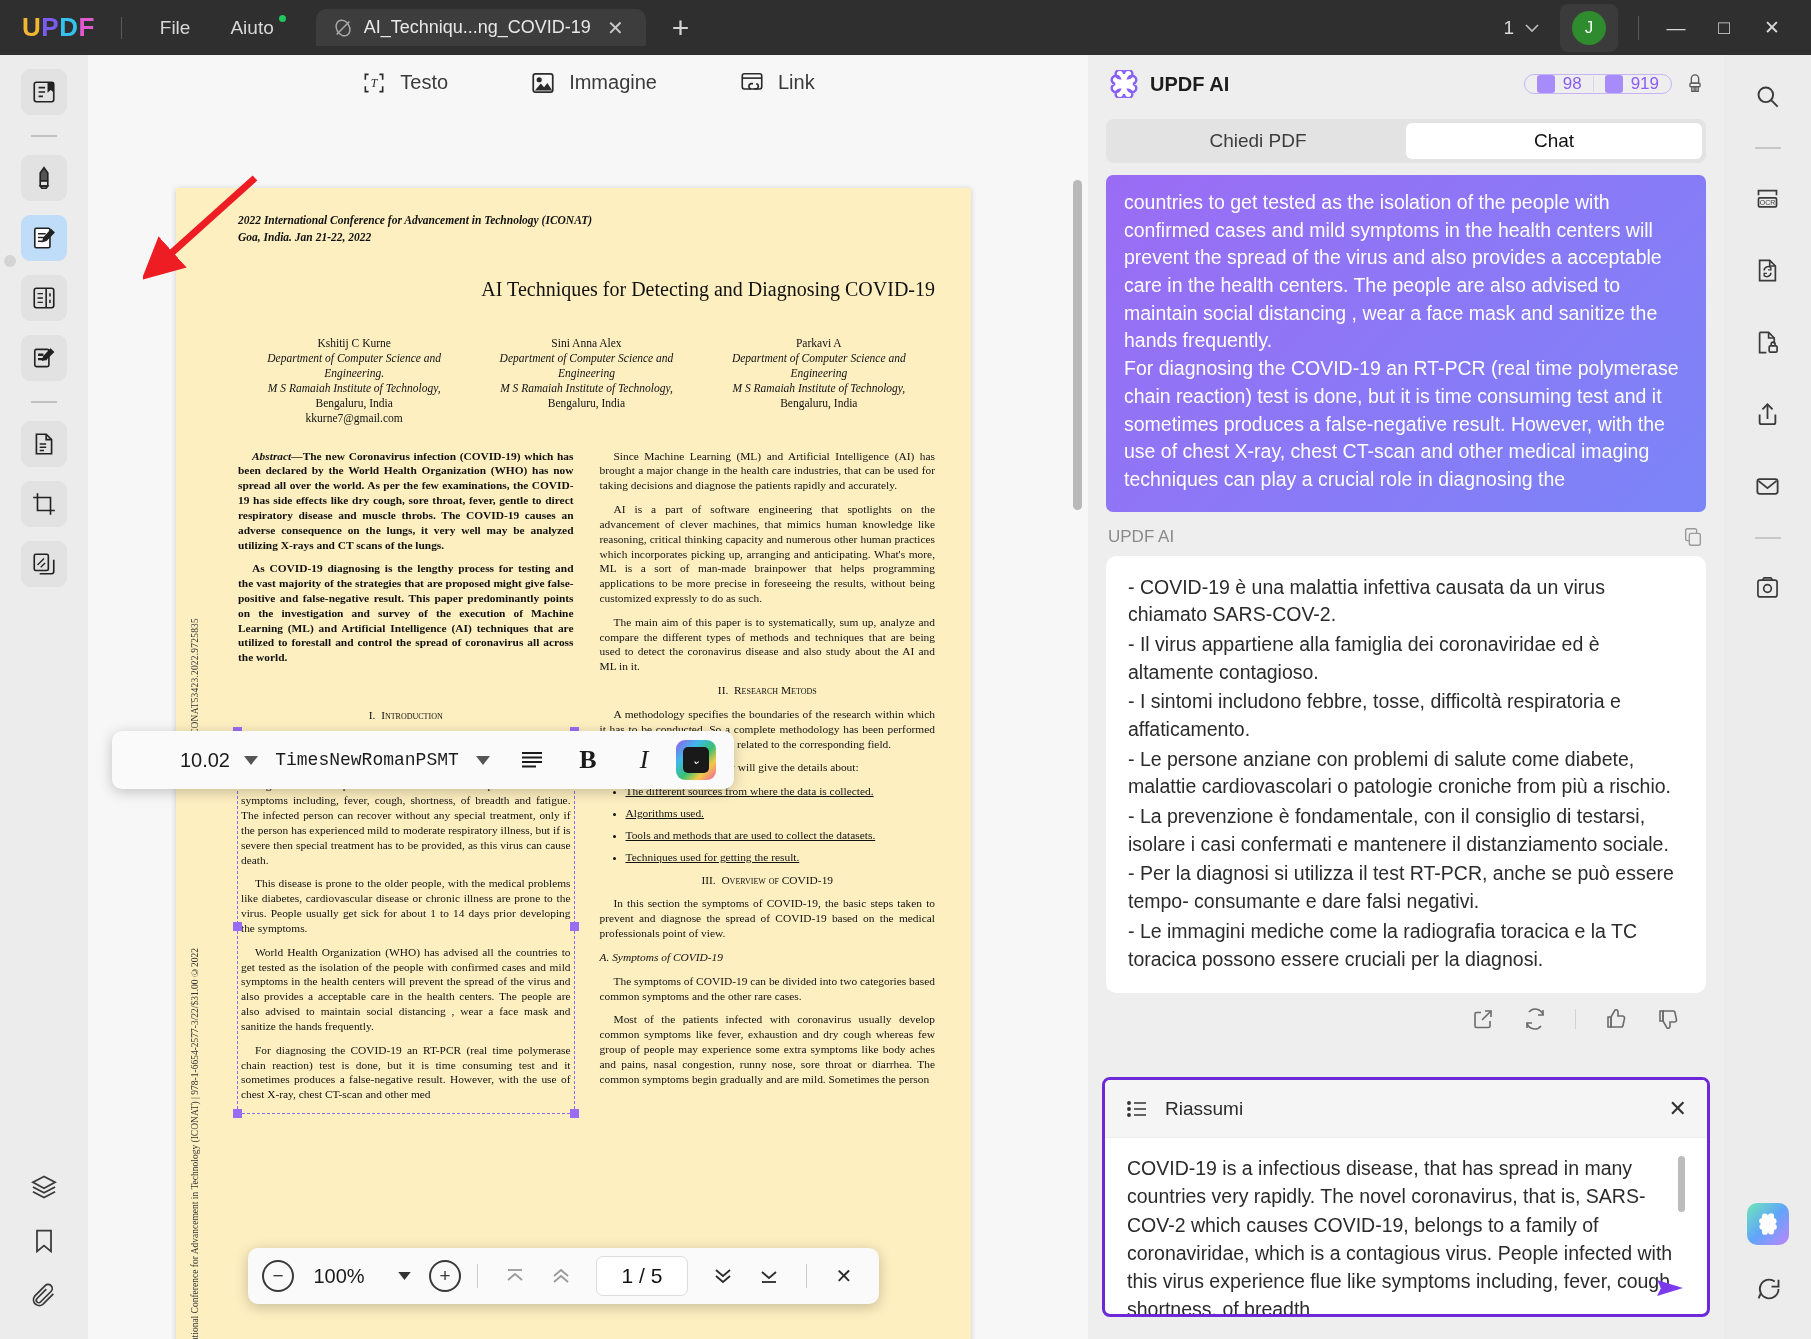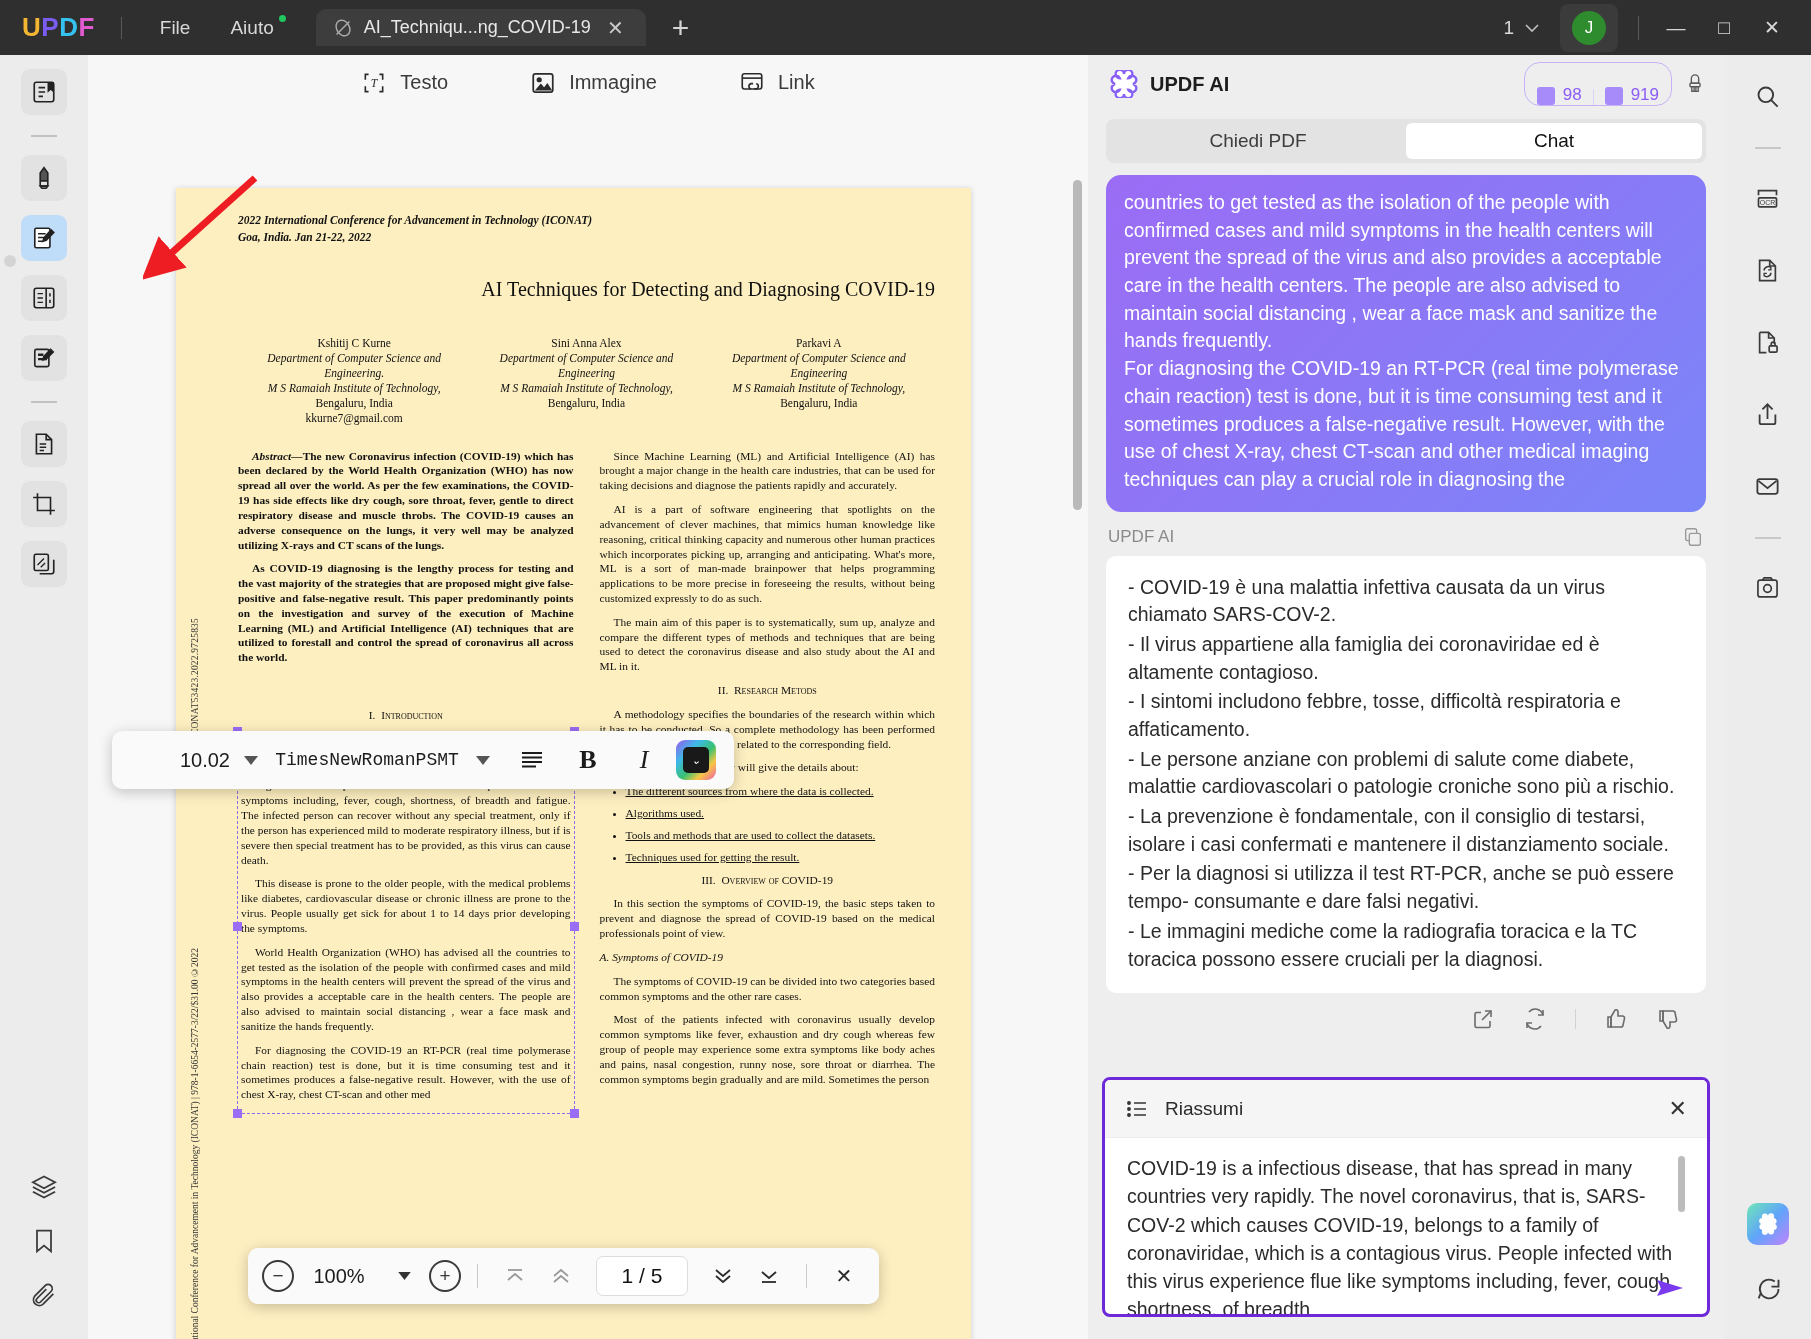--- a/index.html
+++ b/index.html
@@ -97,30 +97,30 @@
 
   
   .arrow { position:absolute; left:55px; top:115px; width:120px; height:110px; z-index:60; pointer-events:none; }
 
   
   .aipanel { position:absolute; left:1088px; top:55px; width:636px; height:1284px; background:#eeeeee; display:flex; flex-direction:column; }
   .ai-head { height:58px; display:flex; align-items:center; padding:0 18px 0 22px; }
   .ai-logo { width:28px; height:28px; margin-right:12px; }
   .ai-title { font-size:20px; font-weight:bold; color:#1d1d1d; }
   .ai-badges { margin-left:auto; display:flex; align-items:center; gap:12px; }
-  .badge { border:1.5px solid #c7b2f5; border-radius:16px; height:44px; display:flex; align-items:flex-end; padding:0 12px; gap:8px; color:#8b5cf6; font-size:17px; }
+  .badge { border:1.5px solid #c7b2f5; border-radius:16px; height:20px; display:flex; align-items:center; padding:0 12px; gap:8px; color:#8b5cf6; font-size:17px; }
   .badge .bdiv { width:1px; height:16px; background:#ddd0fb; margin:0 3px; }
   .badge-ic { width:18px; height:18px; border-radius:3px; background:#a78bfa; display:inline-block; }
   .brush { color:#5a5a5a; font-size:20px; }
   .ai-tabs { margin:6px 18px 12px; height:44px; background:#e3e3e3; border-radius:8px; display:flex; padding:4px; }
   .ai-tab { flex:1; display:flex; align-items:center; justify-content:center; font-size:19px; color:#3d3d3d; border-radius:6px; }
   .ai-tab.sel { background:#fff; color:#111; }
 
   .chatscroll { flex:1; overflow:hidden; position:relative; padding:0 18px; }
-  .bubble-user { background:linear-gradient(135deg,#9b6cf5,#7b85f8); color:#fff; border-radius:15px; padding:14px 18px 18px; font-size:19.5px; line-height:1.42; margin-bottom:14px; }
+  .bubble-user { background:linear-gradient(135deg,#9b6cf5,#7b85f8); color:#fff; border-radius:7px; padding:14px 18px 18px; font-size:19.5px; line-height:1.42; margin-bottom:14px; }
   .bubble-user p { margin-bottom:0; }
   .ai-label { font-size:17px; color:#8a8a8a; margin:4px 2px 8px; display:flex; align-items:center; }
   .copy-ic { margin-left:auto; color:#9a9a9a; }
   .bubble-ai { background:#fff; border-radius:10px; padding:18px 22px; font-size:19.5px; line-height:1.42; color:#2b2b2b; }
   .bubble-ai div { margin-bottom:2px; }
   .ai-actions { display:flex; align-items:center; gap:28px; justify-content:flex-end; padding:14px 26px 0; color:#6b6b6b; font-size:20px; }
   .ai-actions .adiv { width:1px; height:20px; background:#d2d2d2; }
 
   .composer-wrap { padding:10px 14px 22px; }
   .composer { border:3px solid #6d28d9; border-radius:8px; background:#fff; overflow:hidden; position:relative; }
@@ -556,21 +556,21 @@
               <rect x="8" y="8" width="12" height="13" rx="2"></rect>
               <path d="M16 8V5a2 2 0 0 0-2-2H6a2 2 0 0 0-2 2v9a2 2 0 0 0 2 2h2"></path>
             </svg>
         </span>
       </div>
 
       <div class="bubble-ai">
         <div>- COVID-19 è una malattia infettiva causata da un virus chiamato SARS-COV-2.</div>
         <div>- Il virus appartiene alla famiglia dei coronaviridae ed è altamente contagioso.</div>
         <div>- I sintomi includono febbre, tosse, difficoltà respiratoria e affaticamento.</div>
-        <div>- Le persone anziane con problemi di salute come diabete, malattie cardiovascolari o patologie croniche sono più a rischio.</div>
+        <div>- Le persone anziane con problemi di salute come diabete, malattie cardiovascolari o patologie croniche from più a rischio.</div>
         <div>- La prevenzione è fondamentale, con il consiglio di testarsi, isolare i casi confermati e mantenere il distanziamento sociale.</div>
         <div>- Per la diagnosi si utilizza il test RT-PCR, anche se può essere tempo- consumante e dare falsi negativi.</div>
         <div>- Le immagini mediche come la radiografia toracica e la TC toracica possono essere cruciali per la diagnosi.</div>
       </div>
 
       <div class="ai-actions">
         <span>
           <svg width="24" height="24" viewBox="0 0 24 24" fill="none" stroke="#6b6b6b" stroke-width="1.6">
               <path d="M14 4h6v6"></path>
               <path d="M20 4 11 13"></path>

